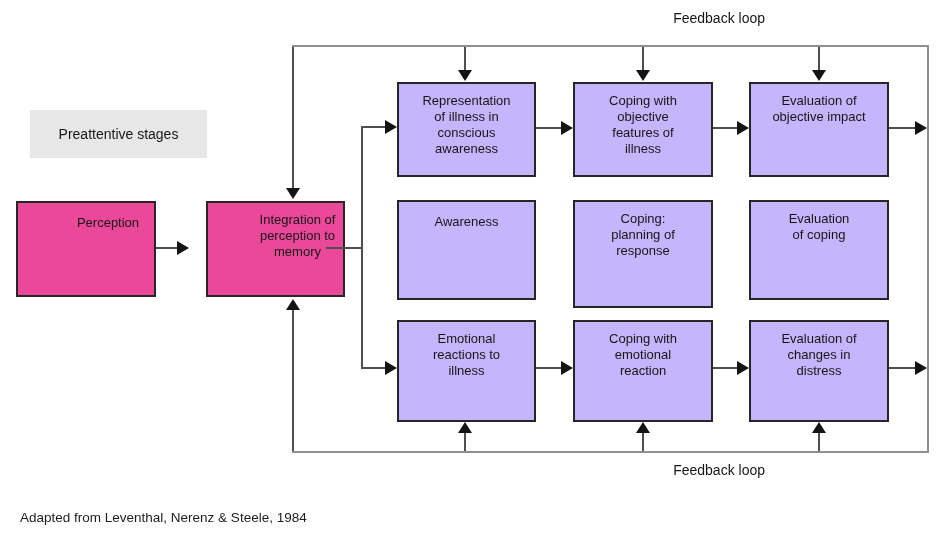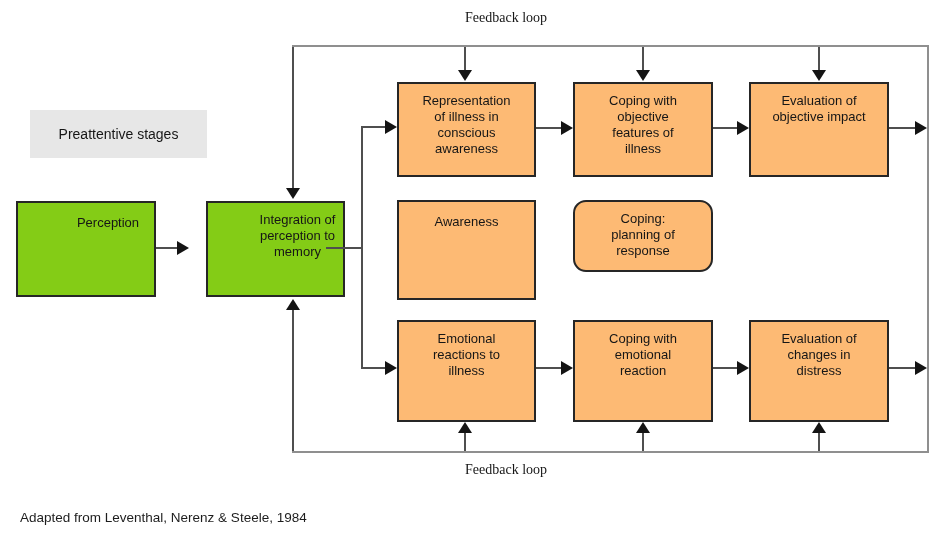--- a/index.html
+++ b/index.html
@@ -6,30 +6,30 @@
   #canvas{
     position:relative;
     width:937px;height:538px;
     background:#ffffff;
     font-family:"Liberation Sans","DejaVu Sans",sans-serif;
     color:#161616;
     overflow:hidden;
   }
   .box{
     position:absolute;
-    background:#fdba74;
+    background:#c4b5fd;
     border:2px solid #262626;
     box-sizing:border-box;
     text-align:center;
     font-size:13px;
     line-height:1.22;
     white-space:pre-line;
     padding-top:9px;
   }
-  .shaded{background:#84cc16;padding-left:44px;}
+  .shaded{background:#ec4899;padding-left:44px;}
   .plain{
     position:absolute;
     background:#e7e7e7;
     box-sizing:border-box;
     text-align:center;
     font-size:14px;
     line-height:48px;
   }
   .hline{position:absolute;height:2px;background:#4f4f4f;}
   .vline{position:absolute;width:2px;background:#4f4f4f;}
@@ -37,21 +37,21 @@
   .arr-r{position:absolute;width:0;height:0;
     border-top:7px solid transparent;border-bottom:7px solid transparent;
     border-left:12px solid #141414;}
   .arr-d{position:absolute;width:0;height:0;
     border-left:7px solid transparent;border-right:7px solid transparent;
     border-top:11px solid #141414;}
   .arr-u{position:absolute;width:0;height:0;
     border-left:7px solid transparent;border-right:7px solid transparent;
     border-bottom:11px solid #141414;}
   .lbl{position:absolute;font-size:14px;}
-  .lbl.center{width:300px;text-align:left;font-family:Liberation Serif, serif;}
+  .lbl.center{width:300px;text-align:right;}
   .caption{position:absolute;font-size:13.5px;color:#1d1d1d;}
 </style>
 </head>
 <body>
 
 <div id="canvas">
 
   <div class="lbl center" style="left:465px;top:10px;">Feedback loop</div>
   <div class="lbl center" style="left:465px;top:462px;">Feedback loop</div>
 
@@ -71,23 +71,25 @@
 conscious
 awareness</div>
   <div class="box" style="left:573px;top:82px;width:140px;height:95px;">Coping with
 objective
 features of
 illness</div>
   <div class="box" style="left:749px;top:82px;width:140px;height:95px;">Evaluation of
 objective impact</div>
 
   <div class="box" style="left:397px;top:200px;width:139px;height:100px;padding-top:12px;">Awareness</div>
-  <div class="box" style="left:573px;top:200px;width:140px;height:72px;border-radius:13px;">Coping:
+  <div class="box" style="left:573px;top:200px;width:140px;height:108px;">Coping:
 planning of
 response</div>
+  <div class="box" style="left:749px;top:200px;width:140px;height:100px;">Evaluation
+of coping</div>
 
   <div class="box" style="left:397px;top:320px;width:139px;height:102px;">Emotional
 reactions to
 illness</div>
   <div class="box" style="left:573px;top:320px;width:140px;height:102px;">Coping with
 emotional
 reaction</div>
   <div class="box" style="left:749px;top:320px;width:140px;height:102px;">Evaluation of
 changes in
 distress</div>

